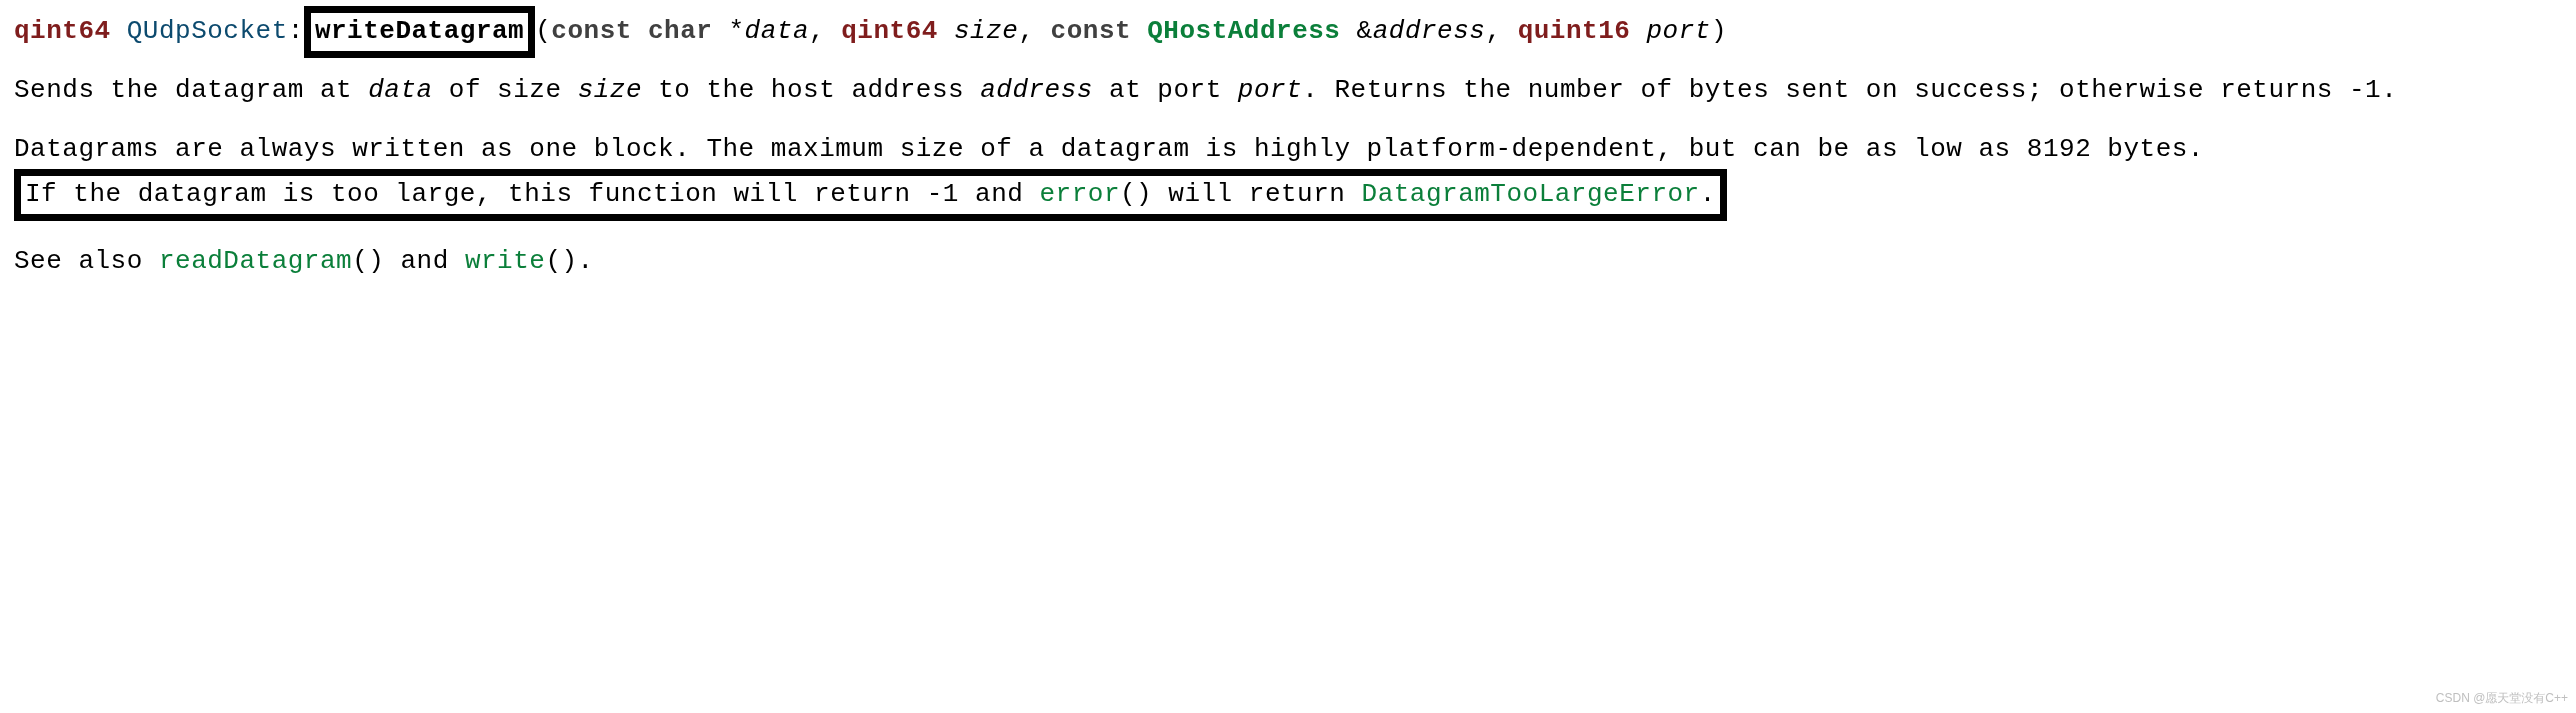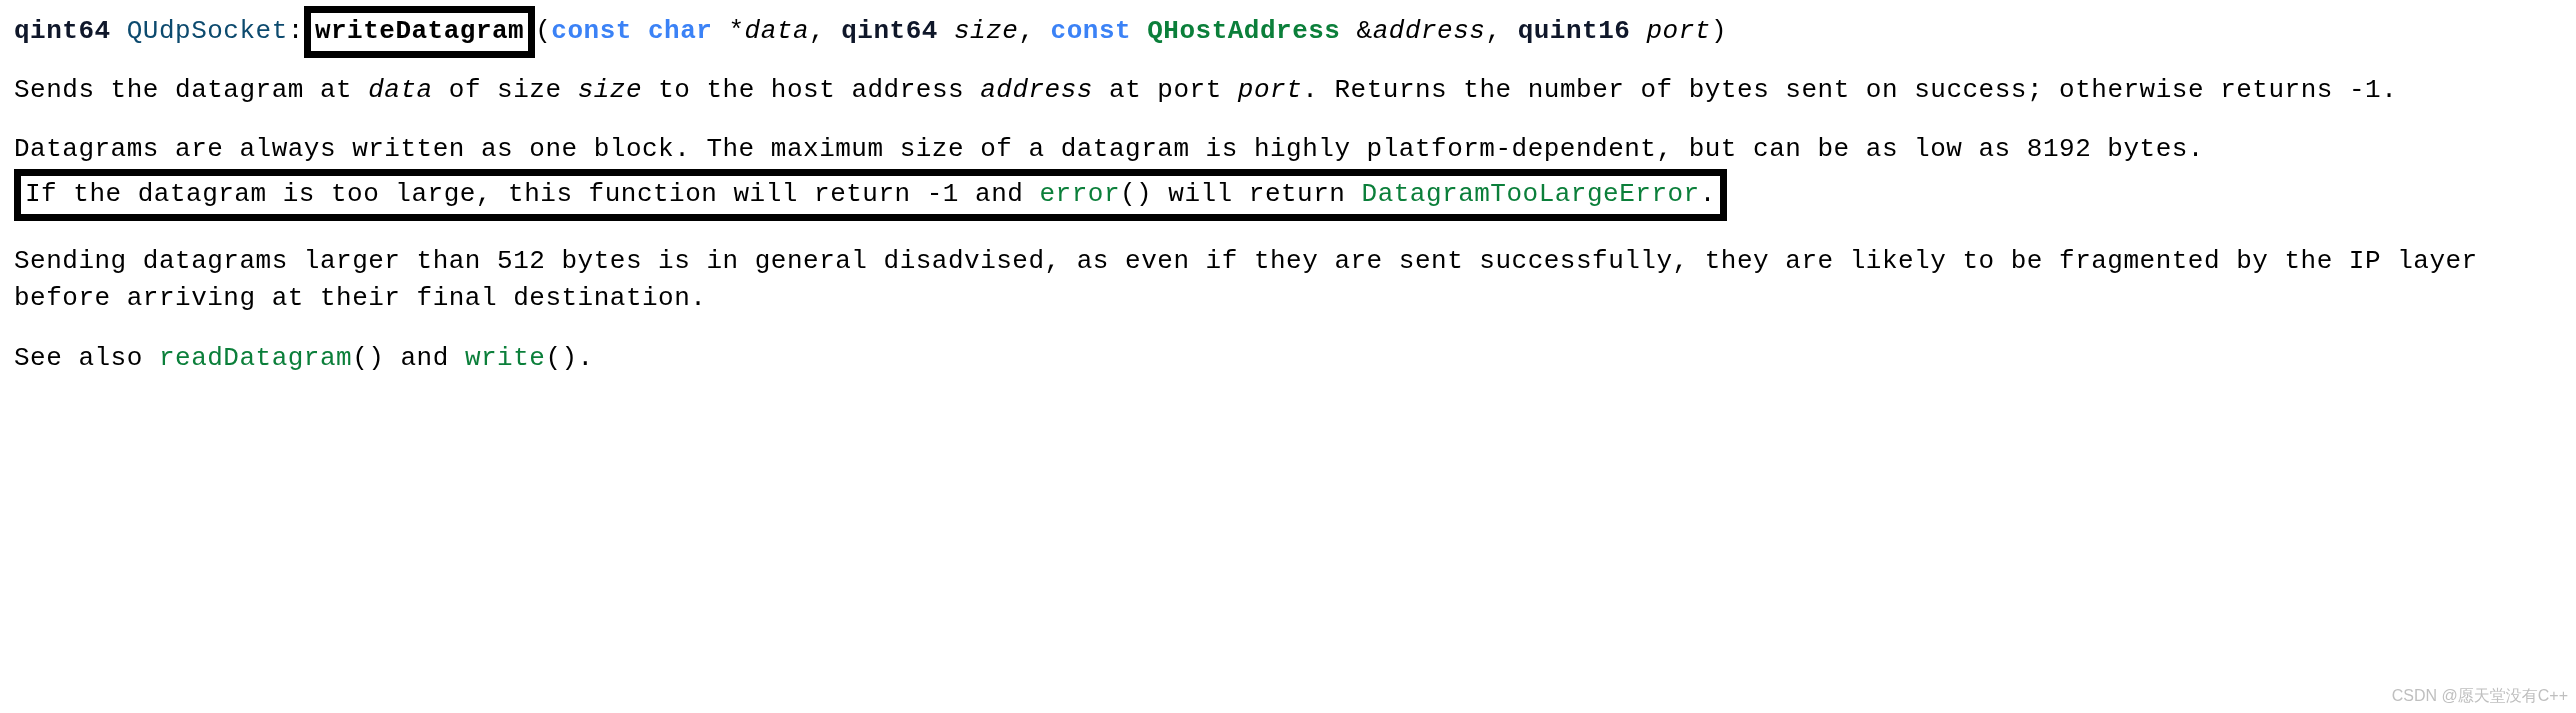--- a/index.html
+++ b/index.html
@@ -12,43 +12,43 @@
     color: #000000;
     letter-spacing: 0.5px;
   }
   .page {
     padding: 6px 14px 20px 14px;
     width: 2548px;
   }
   .sig {
     margin-bottom: 14px;
   }
-  .type  { color: #0f172a; font-weight: 600; }
+  .type  { color: #7f1d1d; font-weight: 600; }
   .cls   { color: #0c4a6e; }
   .fn    { color: #000000; font-weight: 700; }
-  .kw    { color: #3b82f6; font-weight: 700; }
+  .kw    { color: #404040; font-weight: 700; }
   .param { color: #000000; font-style: italic; }
   .punc  { color: #000000; }
   .link  { color: #0b7f3a; cursor: pointer; }
   .redbox {
     border: 7px solid #000000;
     padding: 0 4px;
     display: inline-block;
   }
   p.body {
     margin: 0 0 22px 0;
   }
   .it { font-style: italic; }
   .bold { font-weight: 700; }
   .watermark {
     position: fixed;
     right: 8px;
     bottom: 6px;
     font-family: Arial, sans-serif;
-    font-size: 16px;
+    font-size: 12px;
     color: #bfbfbf;
     letter-spacing: 0;
   }
 </style>
 </head>
 <body>
 
 <div class="page">
 
   <div class="sig">
@@ -63,21 +63,20 @@
   </div>
 
   <p class="body">
     <span>Sends the datagram at </span><span class="it">data</span><span> of size </span><span class="it">size</span><span> to the host address </span><span class="it">address</span><span> at port </span><span class="it">port</span><span>. Returns the number of bytes sent on success; otherwise returns -1.</span>
   </p>
 
   <p class="body">
     <span>Datagrams are always written as one block. The maximum size of a datagram is highly platform-dependent, but can be as low as 8192 bytes. </span><span class="redbox"><span>If the datagram is too large, this function will return -1 and </span><span class="link">error</span><span>() will return </span><span class="link">DatagramTooLargeError</span><span>.</span></span>
   </p>
 
-  <p class="body">Sending datagrams larger than 512 bytes is in general disadvised, as even if they are sent successfully, they are likely to be fragmented by the IP layer before arriving at their final destination.</p>
 
 
   <p class="body" style="margin-bottom:0">
     <span>See also </span><span class="link">readDatagram</span><span>() and </span><span class="link">write</span><span>().</span>
   </p>
 
 </div>
 
 <div class="watermark">CSDN @愿天堂没有C++</div>
 

